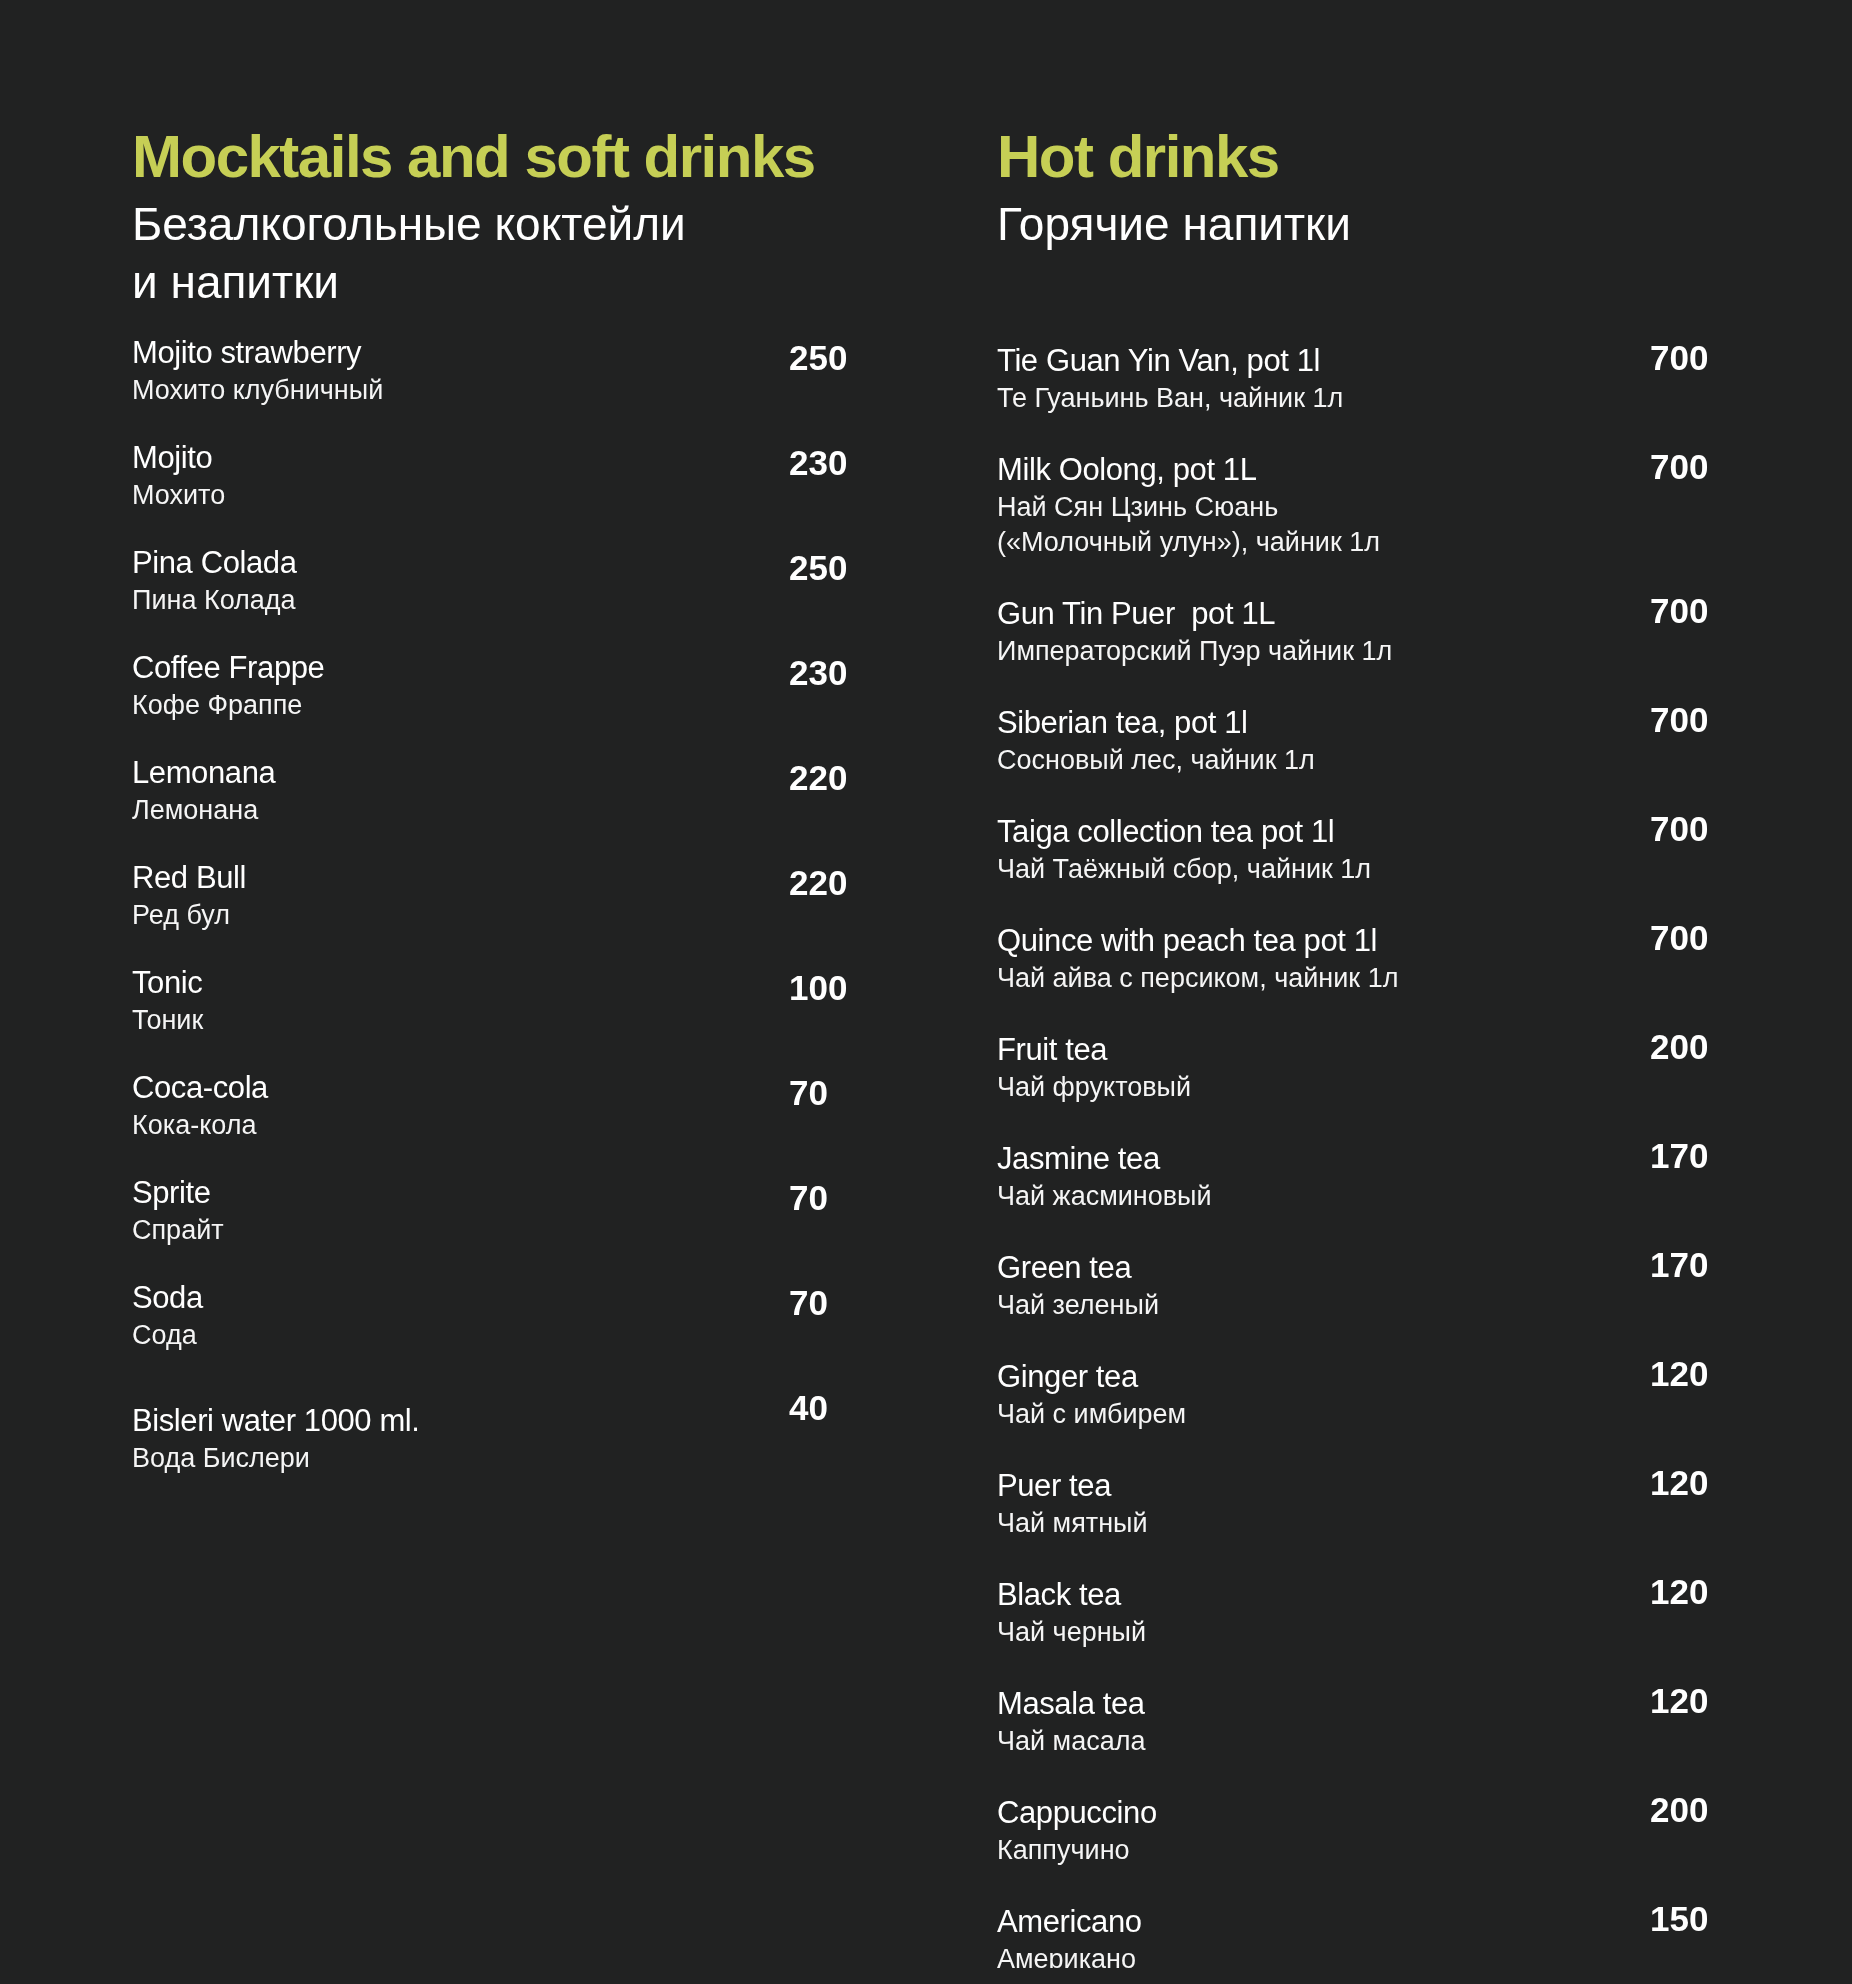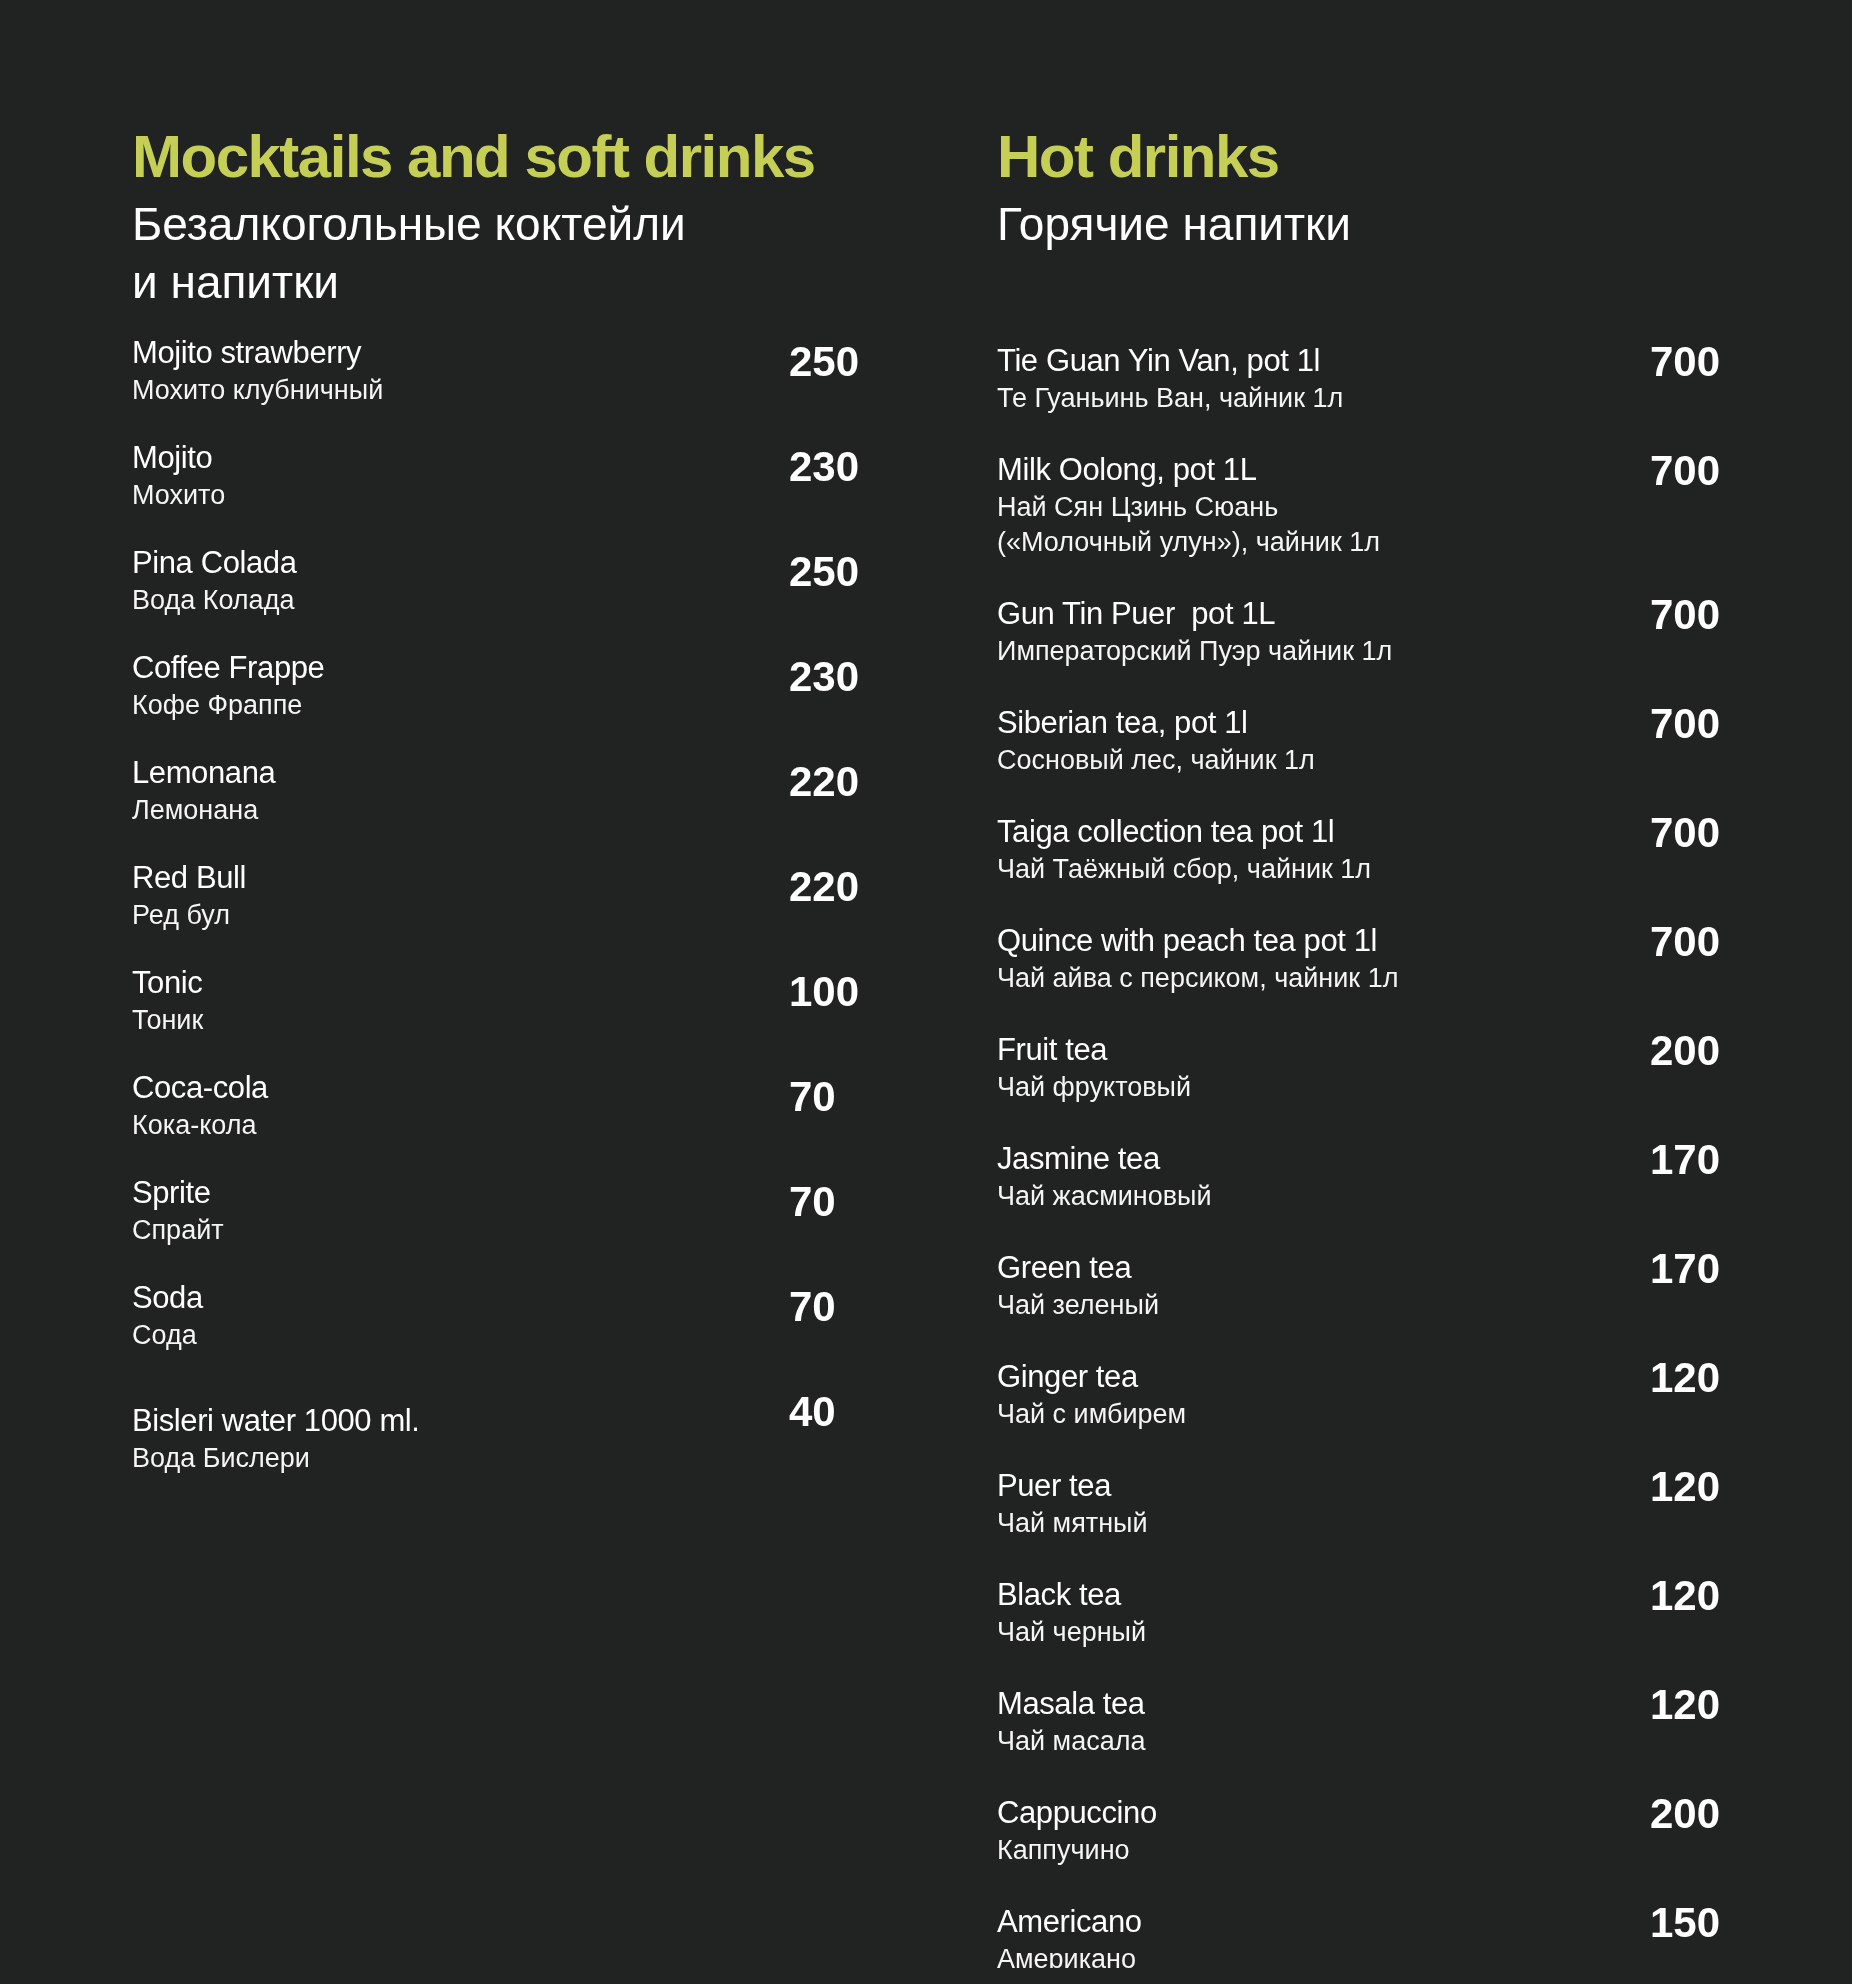--- a/index.html
+++ b/index.html
@@ -70,21 +70,21 @@
   .item-name-ru {
     font-size: 27px;
     font-weight: 400;
     line-height: 1.3;
     color: #f5f5f5;
     margin-top: 2.2px;
     white-space: pre-wrap;
   }
   .item-price {
     flex: none;
-    font-size: 42px;
+    font-size: 35px;
     font-weight: 700;
     line-height: 1.12;
     color: #ffffff;
     padding-top: 1.5px;
   }
 
   
   .menu-item.price-raised { margin-top: 15px; }
   .menu-item.price-raised .item-text { padding-top: 18px; }
 </style>
@@ -110,21 +110,21 @@
         <div class="menu-item">
     <div class="item-text">
       <div class="item-name">Mojito</div>
       <div class="item-name-ru">Мохито</div>
     </div>
     <div class="item-price">230</div>
   </div>
         <div class="menu-item">
     <div class="item-text">
       <div class="item-name">Pina Colada</div>
-      <div class="item-name-ru">Вода Колада</div>
+      <div class="item-name-ru">Пина Колада</div>
     </div>
     <div class="item-price">250</div>
   </div>
         <div class="menu-item">
     <div class="item-text">
       <div class="item-name">Coffee Frappe</div>
       <div class="item-name-ru">Кофе Фраппе</div>
     </div>
     <div class="item-price">230</div>
   </div>

